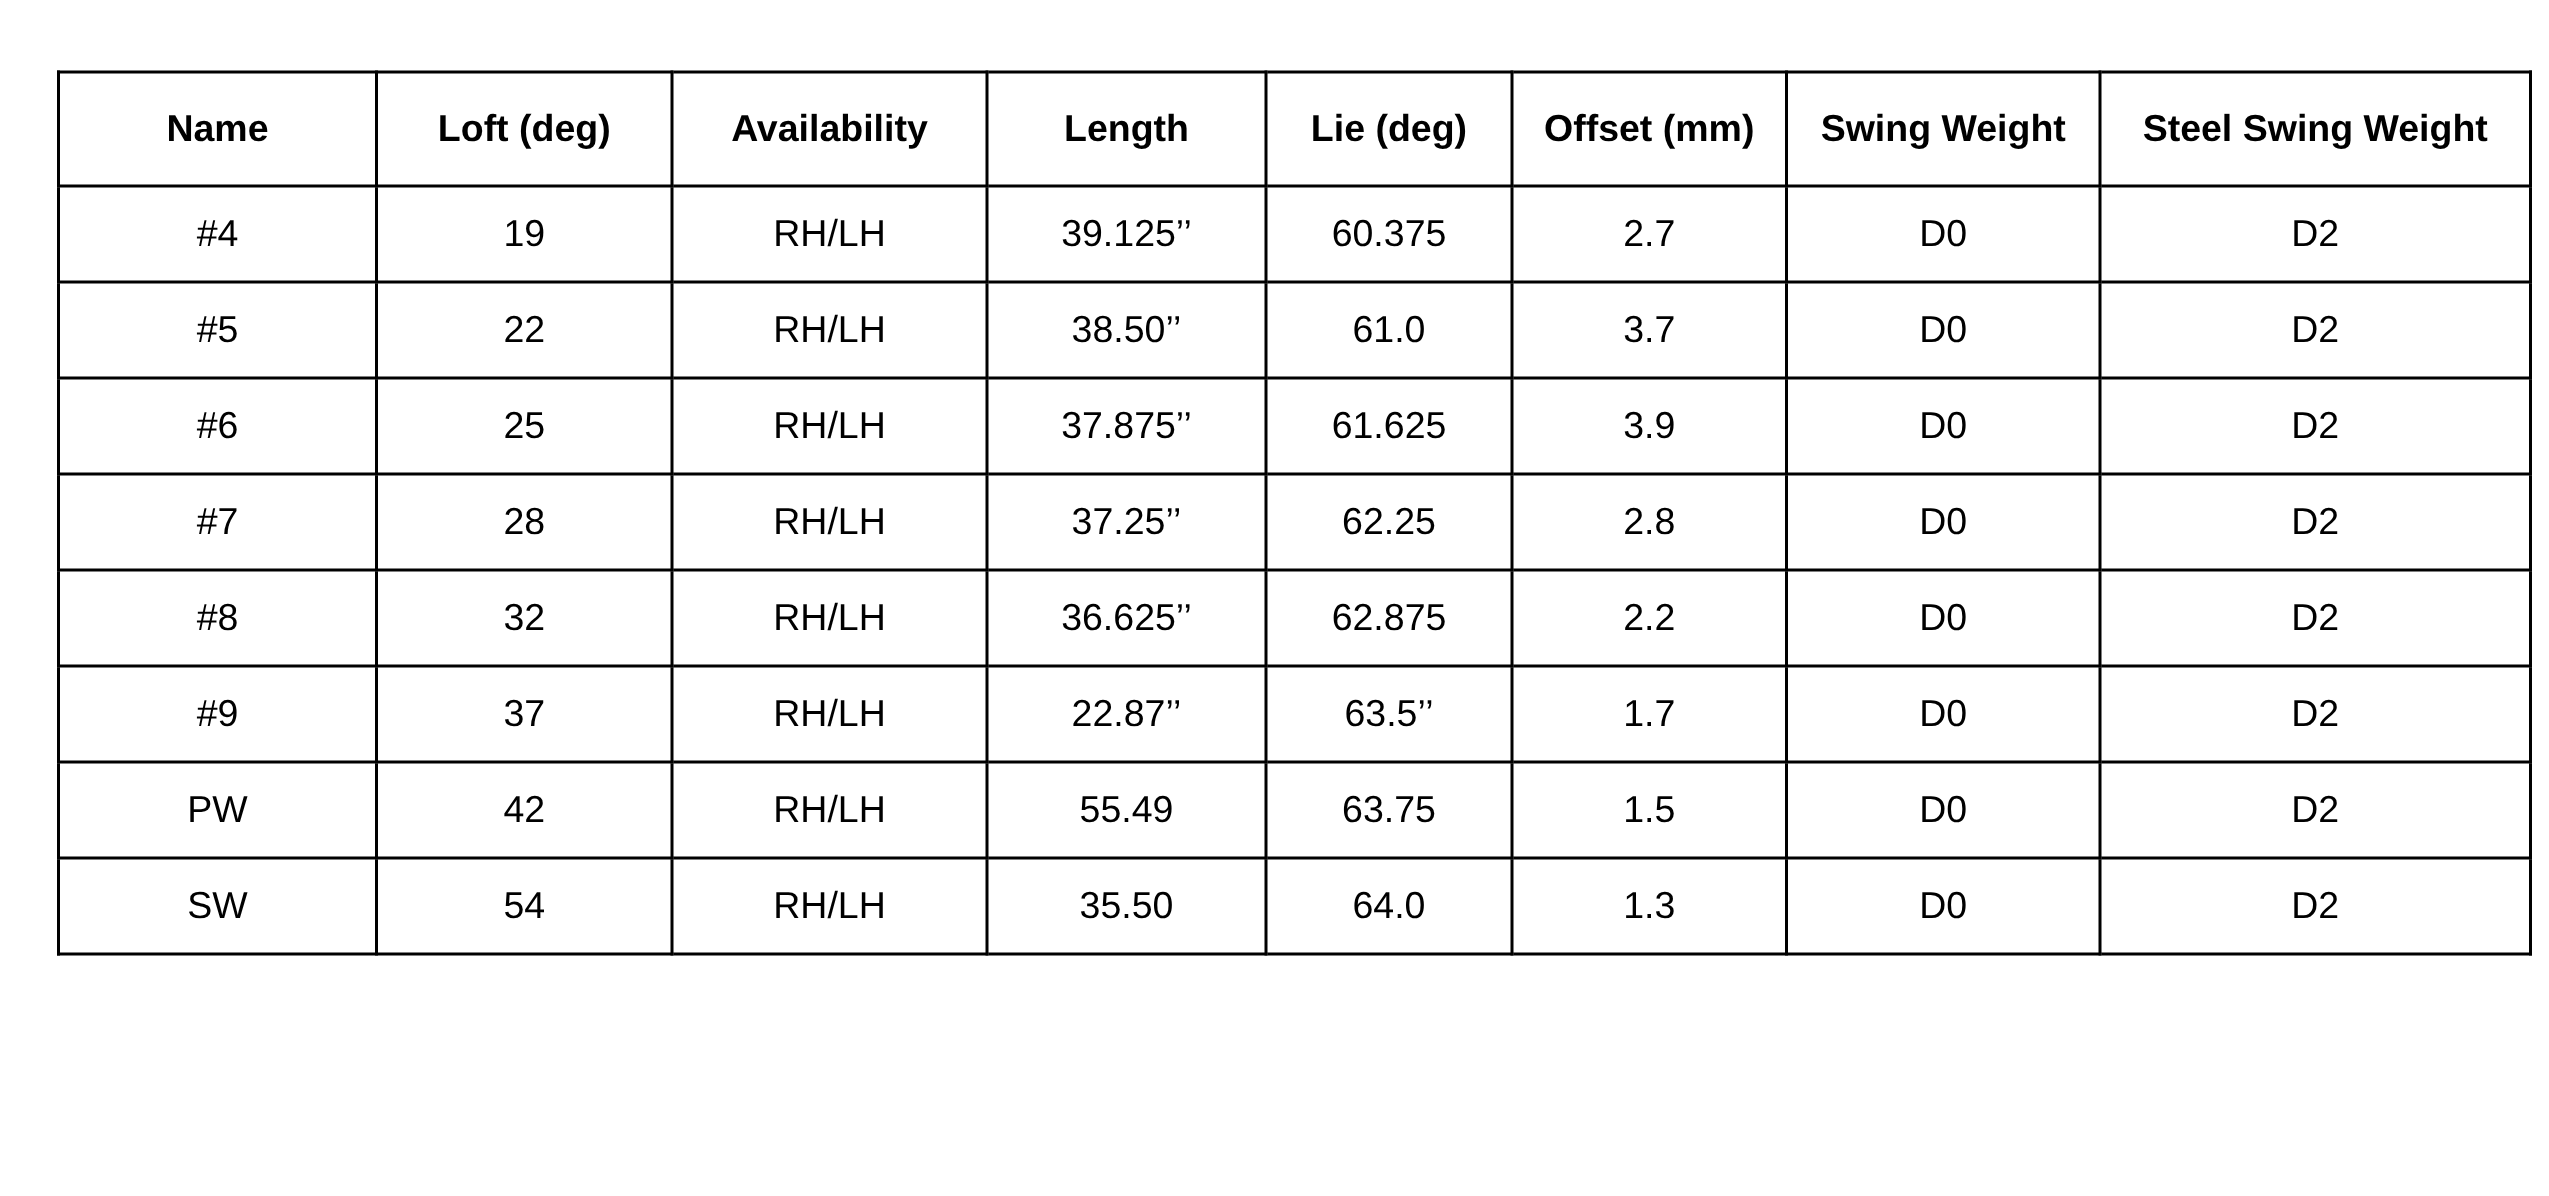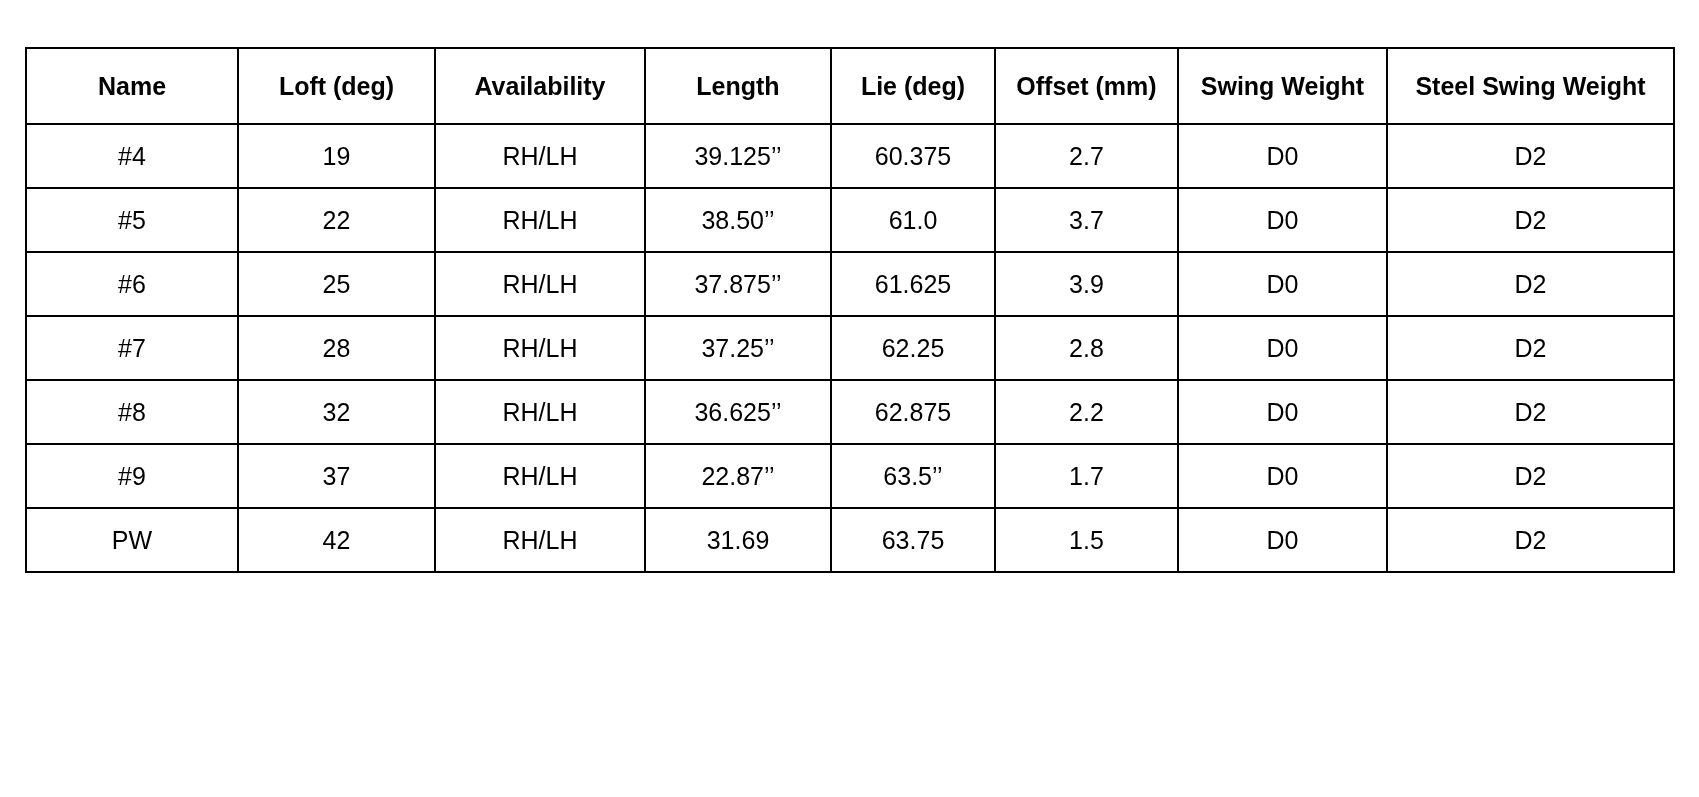--- a/index.html
+++ b/index.html
@@ -9,21 +9,21 @@
   }
   body {
     width: 1699px;
     height: 797px;
     font-family: "Liberation Sans", sans-serif;
     color: #000000;
     overflow: hidden;
   }
   .sheet {
     position: absolute;
-    left: 25px;
+    left: 38px;
     top: 47px;
     width: 1544px;
   }
   table.spec-table {
     border-collapse: collapse;
     table-layout: fixed;
     width: 1648px;
   }
   table.spec-table th,
   table.spec-table td {
@@ -137,21 +137,31 @@
         <td>22.87’’</td>
         <td>63.5’’</td>
         <td>1.7</td>
         <td>D0</td>
         <td>D2</td>
       </tr>
       <tr>
         <td>PW</td>
         <td>42</td>
         <td>RH/LH</td>
-        <td>31.69</td>
+        <td>55.49</td>
         <td>63.75</td>
         <td>1.5</td>
+        <td>D0</td>
+        <td>D2</td>
+      </tr>
+      <tr>
+        <td>SW</td>
+        <td>54</td>
+        <td>RH/LH</td>
+        <td>35.50</td>
+        <td>64.0</td>
+        <td>1.3</td>
         <td>D0</td>
         <td>D2</td>
       </tr>
     </tbody>
   </table>
 </div>
 
 </body></html>

